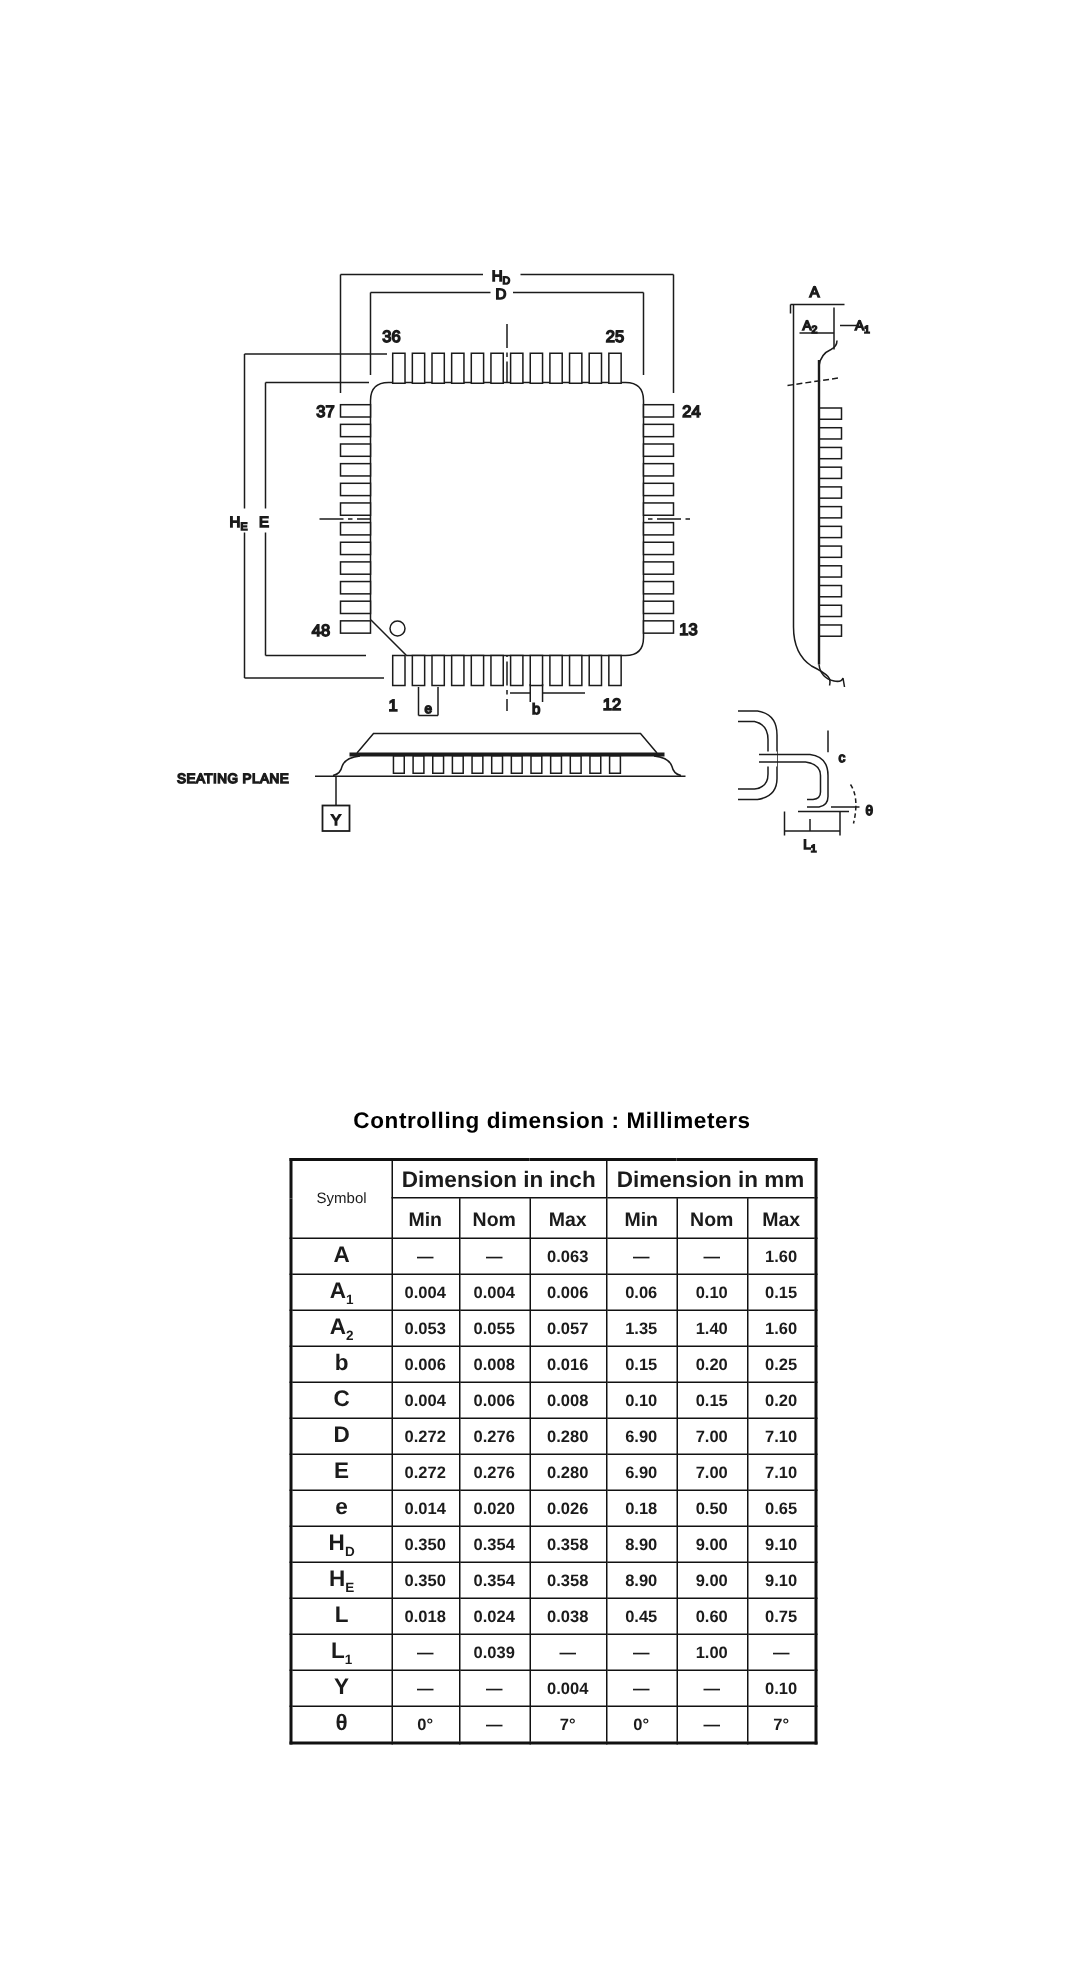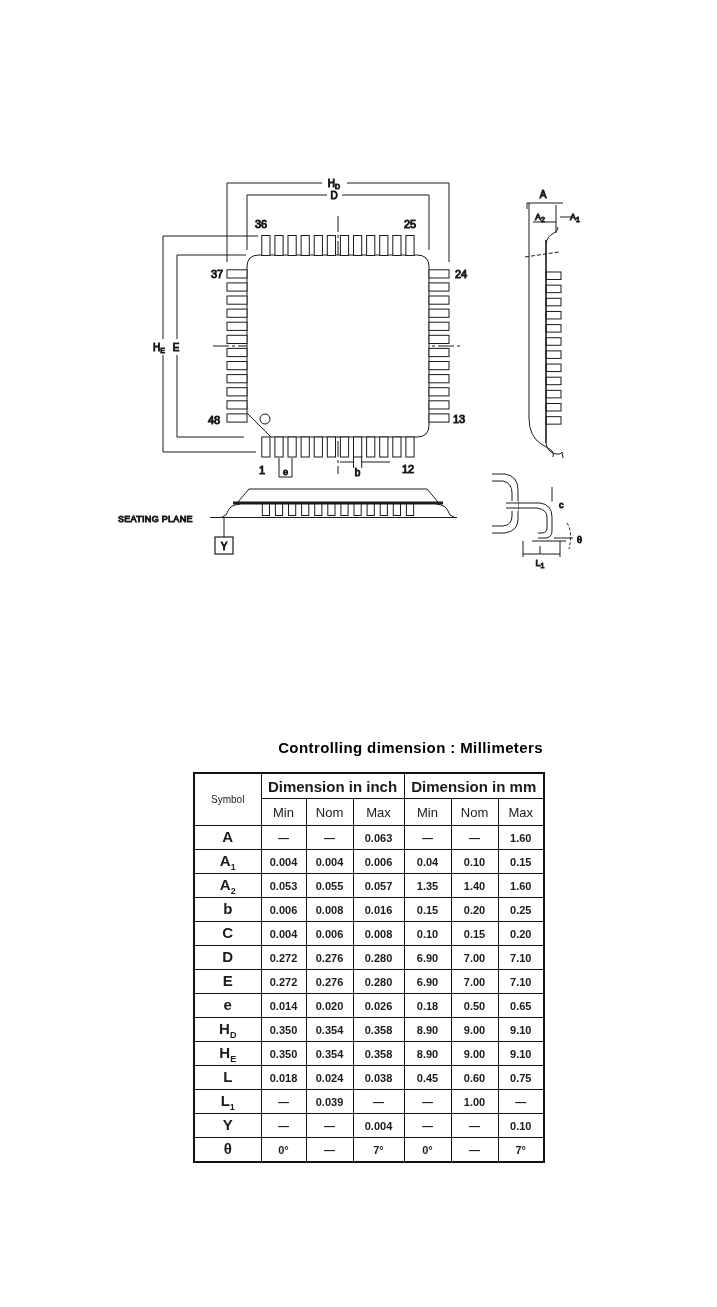--- a/index.html
+++ b/index.html
@@ -1,29 +1,29 @@
 <!DOCTYPE html>
 <html><head>
 <meta charset="utf-8">
 <style>
   html,body{margin:0;padding:0;background:#fff;}
   .page{position:relative;width:717px;height:1307px;background:#ffffff;overflow:hidden;
         font-family:"Liberation Sans",sans-serif;color:#1b1b1b;}
   svg{position:absolute;left:0;top:0;}
   svg text{font-family:"Liberation Sans",sans-serif;fill:#222;}
-  .page-title{position:absolute;left:193px;top:739px;width:350px;text-align:right;
+  .page-title{position:absolute;left:193px;top:739px;width:350px;text-align:center;
       font-size:15px;font-weight:bold;letter-spacing:.4px;color:#000;
       font-family:"Liberation Sans",sans-serif;}
   table.dim-table{position:absolute;left:193px;top:772px;border-collapse:collapse;
       table-layout:fixed;border:2px solid #111;}
   .dim-table th,.dim-table td{border:1.5px solid #111;text-align:center;vertical-align:middle;
       padding:0;overflow:hidden;white-space:nowrap;}
   .dim-table .grp{font-size:15px;font-weight:bold;height:24px;}
   .dim-table .symhead{font-size:10px;font-weight:normal;}
-  .dim-table .sub{font-size:13px;font-weight:normal;height:26px;}
+  .dim-table .sub{font-size:13px;font-weight:bold;height:26px;}
   .dim-table td{font-size:11px;font-weight:bold;height:23px;}
   .dim-table th.sym{font-size:15px;font-weight:bold;height:23px;}
   .dim-table th.sym sub{font-size:9px;}
 </style>
 </head>
 <body>
 
 <div class="page">
 
 <svg width="717" height="640" viewBox="0 0 717 640">
@@ -252,21 +252,21 @@
           <td>0.063</td>
           <td>—</td>
           <td>—</td>
           <td>1.60</td>
         </tr>
     <tr>
           <th class="sym"><span>A</span><sub>1</sub></th>
           <td>0.004</td>
           <td>0.004</td>
           <td>0.006</td>
-          <td>0.04</td>
+          <td>0.06</td>
           <td>0.10</td>
           <td>0.15</td>
         </tr>
     <tr>
           <th class="sym"><span>A</span><sub>2</sub></th>
           <td>0.053</td>
           <td>0.055</td>
           <td>0.057</td>
           <td>1.35</td>
           <td>1.40</td>

